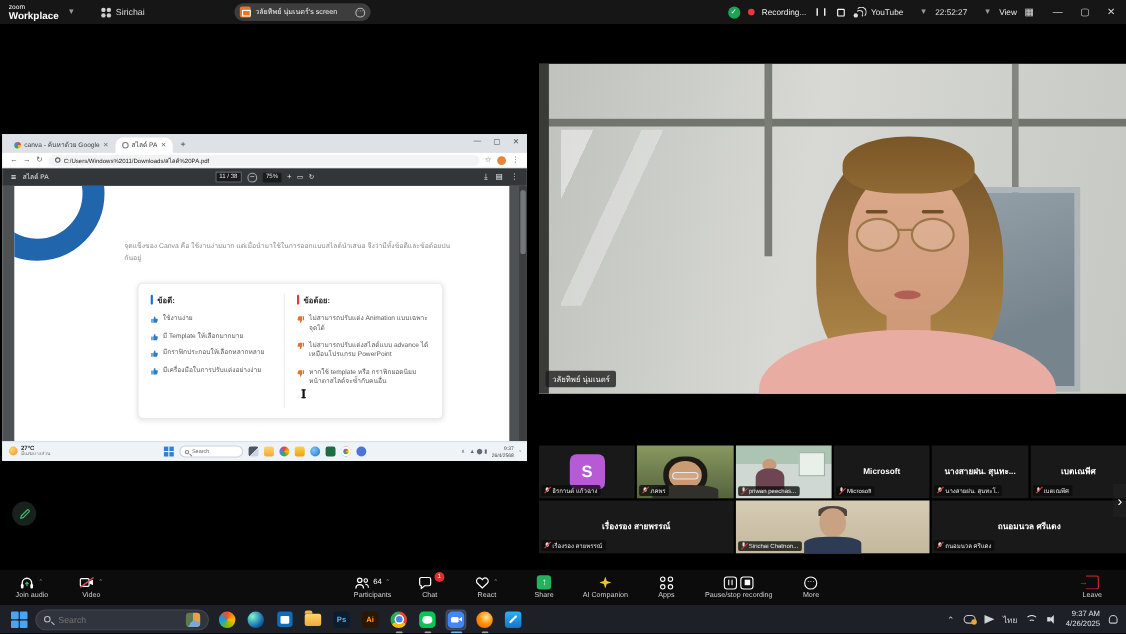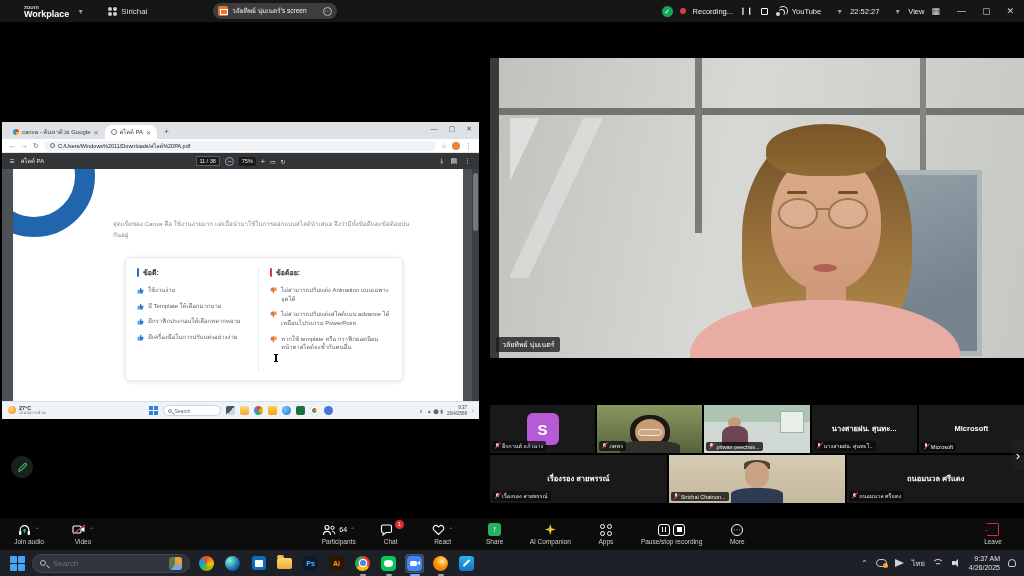--- a/index.html
+++ b/index.html
@@ -3,21 +3,21 @@
 <meta charset="utf-8">
 <style>
   html,body{margin:0;padding:0;background:#000;}
   *{box-sizing:border-box;}
   .screen{position:relative;width:1024px;height:576px;background:#000;overflow:hidden;
     font-family:"Liberation Sans","DejaVu Sans",sans-serif;-webkit-font-smoothing:antialiased;}
 
   
   .topbar{position:absolute;top:0;left:0;width:1024px;height:22px;background:#161616;
     display:flex;align-items:center;color:#e8e8e8;}
-  .brand{margin-left:24px;line-height:1;}
+  .brand{margin-left:8px;line-height:1;}
   .brand .b1{font-size:6px;color:#fff;}
   .brand .b2{font-size:9px;font-weight:bold;color:#fff;}
   .tb-chev{color:#9a9a9a;font-size:7px;margin-left:8px;}
   .meeting-tab{display:flex;align-items:center;gap:4px;margin-left:24px;font-size:8px;color:#ddd;}
   .ppl-ico{display:grid;grid-template-columns:4px 4px;gap:1px;}
   .ppl-ico i{width:4px;height:4px;border-radius:50%;background:#cfcfcf;display:block;}
   .share-pill{position:absolute;left:213px;top:3px;width:124px;height:16px;background:#3d3d3d;
     border-radius:8px;display:flex;align-items:center;gap:4px;padding:0 5px;}
   .share-pill .sicon{width:10px;height:10px;border-radius:2px;background:#e8772e;position:relative;flex:0 0 auto;}
   .share-pill .sicon::after{content:'';position:absolute;left:2px;top:2.5px;width:6px;height:4px;border:1px solid #fff;}
@@ -519,31 +519,38 @@
         <div class="tile scene-b">
           <div class="win"></div>
             <div class="fg"></div>
             <div class="bd"></div>
           <span class="tlabel">
               <i class="micoff"></i>
               <span>priwan peechas...</span>
             </span>
         </div>
         <div class="tile">
+          <span class="bign">Microsoft</span>
+          <span class="tlabel">
+              <i class="micoff"></i>
+              <span>Microsoft</span>
+            </span>
+        </div>
+        <div class="tile">
           <span class="bign">นางสายฝน. สุนทะ...</span>
           <span class="tlabel">
               <i class="micoff"></i>
               <span>นางสายฝน. สุนทะโ..</span>
             </span>
         </div>
         <div class="tile">
-          <span class="bign">Microsoft</span>
-          <span class="tlabel">
-              <i class="micoff"></i>
-              <span>Microsoft</span>
+          <span class="bign">เบตเณพีศ</span>
+          <span class="tlabel">
+              <i class="micoff"></i>
+              <span>เบตเณพีศ</span>
             </span>
         </div>
       </div>
       <div class="grow">
         <div class="tile">
           <span class="bign">เรื่องรอง สายพรรณ์</span>
           <span class="tlabel">
               <i class="micoff"></i>
               <span>เรื่องรอง สายพรรณ์</span>
             </span>

